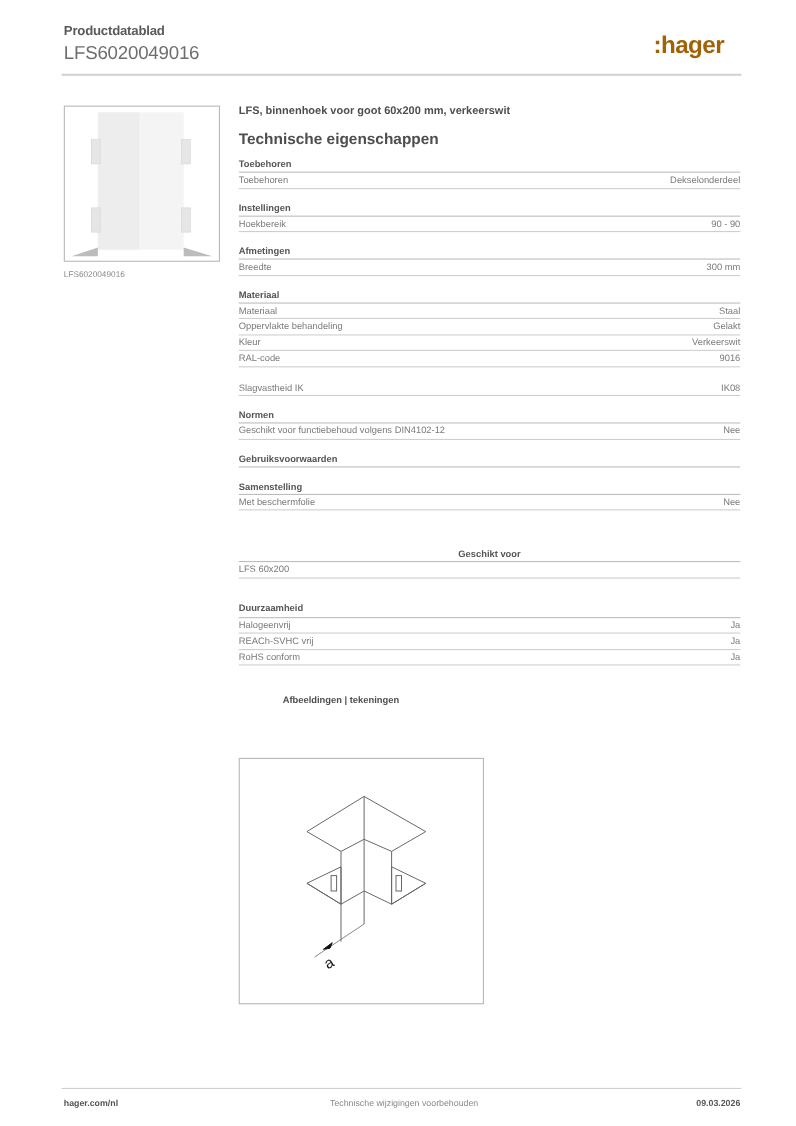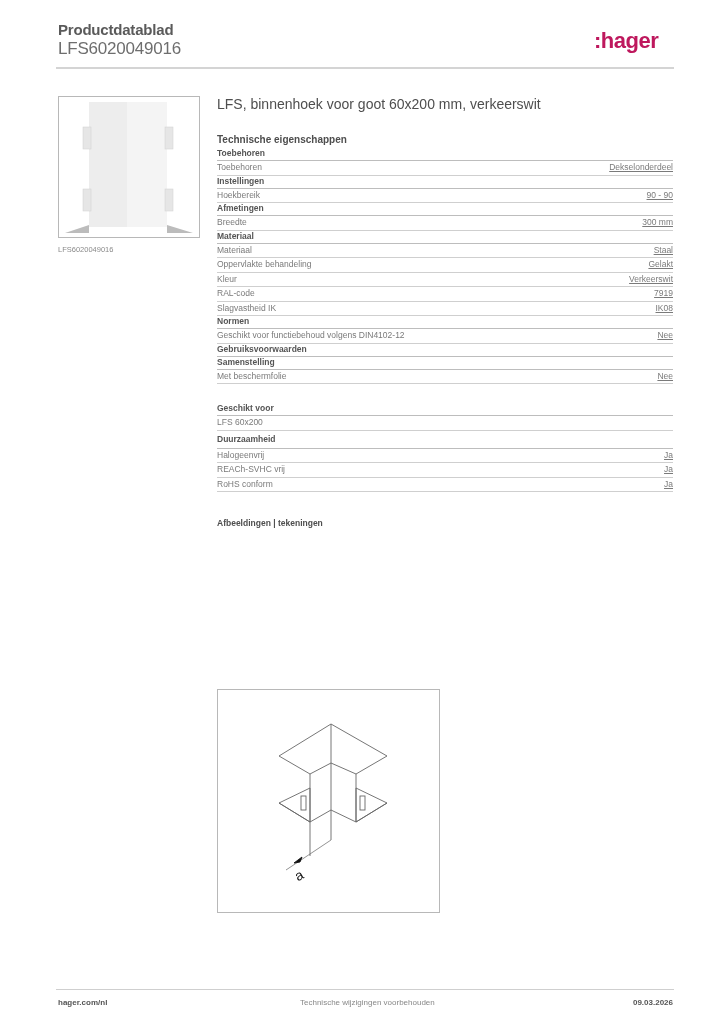--- a/index.html
+++ b/index.html
@@ -1,34 +1,34 @@
 <!DOCTYPE html>
 <html><head>
 <meta charset="utf-8">
 <style>
   html, body { margin: 0; padding: 0; background: #ffffff; }
   body { width: 724px; height: 1024px; position: relative; overflow: hidden;
          font-family: "Liberation Sans", sans-serif; color: #6b6b6b; }
-  .hdr-title { position: absolute; left: 58px; top: 21px; font-size: 15px; font-weight: bold; color: #5a5a5a; letter-spacing: -0.2px; }
+  .hdr-title { position: absolute; left: 58px; top: 21px; font-size: 12px; font-weight: bold; color: #5a5a5a; letter-spacing: -0.2px; }
   .hdr-code { position: absolute; left: 58px; top: 39px; font-size: 17px; color: #6e6e6e; letter-spacing: -0.2px; }
-  .logo { position: absolute; left: 594px; top: 28px; font-size: 22px; font-weight: bold; color: #be185d; letter-spacing: -0.5px; }
+  .logo { position: absolute; left: 594px; top: 28px; font-size: 22px; font-weight: bold; color: #a16207; letter-spacing: -0.5px; }
   .hdr-rule { position: absolute; left: 56px; top: 67px; width: 618px; height: 2px; background: #d4d4d4; }
 
   .thumb { position: absolute; left: 58px; top: 96px; width: 142px; height: 142px; border: 1px solid #b8b8b8; box-sizing: border-box; background: #fff; }
   .thumb-caption { position: absolute; left: 58px; top: 245px; font-size: 7.5px; color: #8a8a8a; }
 
   .main { position: absolute; left: 217px; top: 96px; width: 456px; }
-  .prod-desc { font-size: 14px; font-weight: normal; color: #4e4e4e; height: 14px; }
-  .tech-title { font-size: 10px; font-weight: bold; color: #4e4e4e; margin-top: 24px; height: 14px; }
-  .section { }
+  .prod-desc { font-size: 10px; font-weight: bold; color: #4e4e4e; height: 14px; }
+  .tech-title { font-size: 14px; font-weight: bold; color: #4e4e4e; margin-top: 8px; height: 14px; }
+  .section { margin-top: 12px; }
   .sec-head { font-size: 8.5px; font-weight: bold; color: #555; height: 11px; line-height: 11px; border-bottom: 1px solid #bdbdbd; padding-bottom: 1px; }
   .row { display: flex; justify-content: space-between; font-size: 8.5px; color: #7a7a7a; height: 13.5px; line-height: 13px; border-bottom: 1px solid #cfcfcf; }
-  .row .val { text-align: left; text-decoration: underline; }
-  .gap-big { margin-top: 19px; }
-  .fig-title { font-size: 8.5px; font-weight: bold; color: #4e4e4e; margin-top: 26px; }
+  .row .val { text-align: left; }
+  .gap-big { margin-top: 34px; text-align: center; }
+  .fig-title { font-size: 8.5px; font-weight: bold; color: #4e4e4e; margin-top: 26px; margin-left: 40px; }
   .fig-box { position: absolute; left: 217px; top: 689px; width: 223px; height: 224px; border: 1px solid #b8b8b8; box-sizing: border-box; }
 
   .ftr-rule { position: absolute; left: 56px; top: 989px; width: 618px; height: 1px; background: #cfcfcf; }
   .ftr-left { position: absolute; left: 58px; top: 998px; font-size: 8px; font-weight: bold; color: #555; }
   .ftr-mid { position: absolute; left: 300px; top: 998px; font-size: 8px; color: #888; }
   .ftr-right { position: absolute; right: 51px; top: 998px; font-size: 8px; font-weight: bold; color: #555; }
 </style>
 </head>
 <body>
 
@@ -88,21 +88,21 @@
     <div class="row">
         <span>Oppervlakte behandeling</span>
         <span class="val">Gelakt</span>
       </div>
     <div class="row">
         <span>Kleur</span>
         <span class="val">Verkeerswit</span>
       </div>
     <div class="row">
         <span>RAL-code</span>
-        <span class="val">7919</span>
+        <span class="val">9016</span>
       </div>
   </div>
 
   <div class="section">
     <div class="row">
         <span>Slagvastheid IK</span>
         <span class="val">IK08</span>
       </div>
   </div>
 
@@ -127,21 +127,21 @@
   </div>
 
   <div class="section gap-big">
     <div class="sec-head">Geschikt voor</div>
     <div class="row">
         <span>LFS 60x200</span>
         <span class="val"></span>
       </div>
   </div>
 
-  <div class="section" style="margin-top:2px">
+  <div class="section" style="margin-top:20px">
     <div class="sec-head" style="height:14px;line-height:12px">Duurzaamheid</div>
     <div class="row">
         <span>Halogeenvrij</span>
         <span class="val">Ja</span>
       </div>
     <div class="row">
         <span>REACh-SVHC vrij</span>
         <span class="val">Ja</span>
       </div>
     <div class="row">

